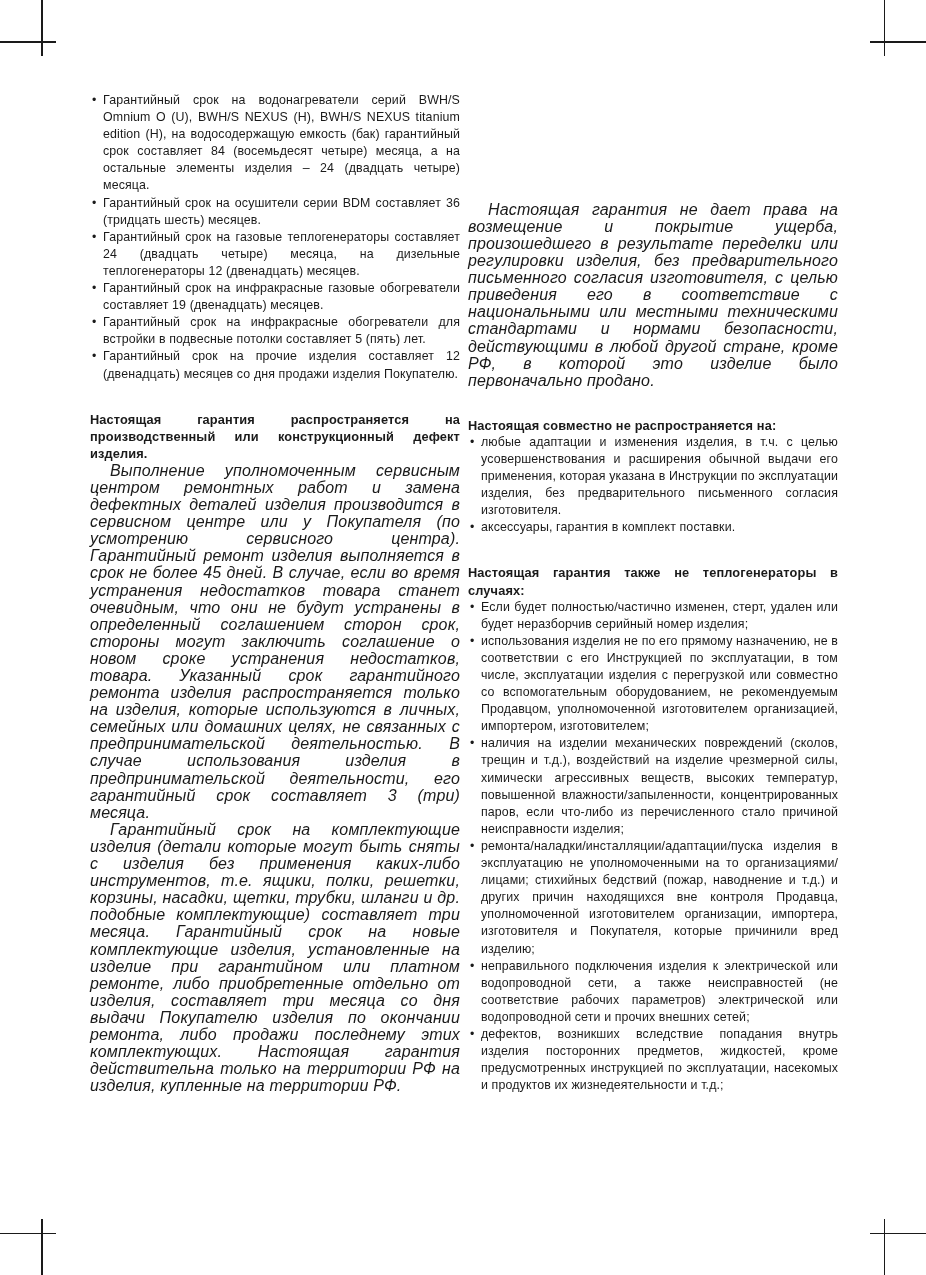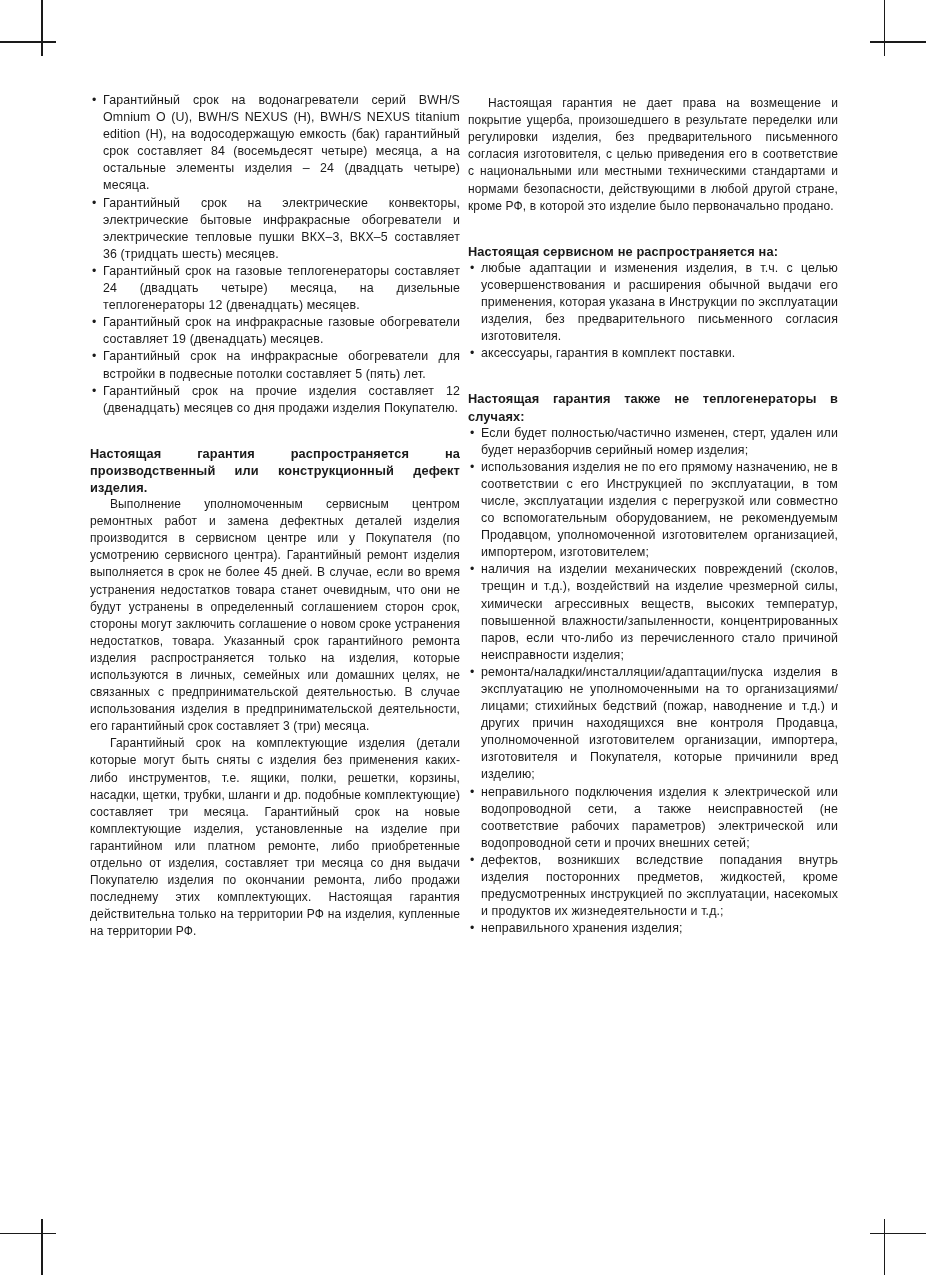--- a/index.html
+++ b/index.html
@@ -33,35 +33,36 @@
   
   .page {
     position: absolute;
     left: 90px;
     top: 92px;
     width: 750px;
   }
   .columns {
     display: flex;
     gap: 8px;
-    align-items: center;
+    align-items: flex-end;
   }
   .col {
     width: 370px;
   }
 
   
   p.para {
     margin: 0;
     text-align: justify;
     text-indent: 20px;
-    font-size: 12px;
+    font-size: 16px;
     line-height: 17.1px;
     letter-spacing: 0.01em;
     hyphens: manual;
+    font-style: italic;
   }
 
   h2.heading {
     margin: 0;
     font-size: 12.8px;
     line-height: 17.1px;
     font-weight: bold;
     text-align: justify;
     text-align-last: left;
     letter-spacing: 0.01em;
@@ -103,21 +104,21 @@
 <div class="crop h crop-br-h"></div>
 <div class="crop v crop-br-v"></div>
 
 <div class="page">
   <div class="columns">
 
     <div class="col">
 
       <ul class="bullets">
         <li>Гарантийный срок на водонагреватели серий BWH/S Omnium O (U), BWH/S NEXUS (H), BWH/S NEXUS titanium edition (H), на водосодержащую емкость (бак) гарантийный срок составляет 84 (восемьдесят четыре) месяца, а на остальные элементы изделия – 24 (двадцать четыре) месяца.</li>
-        <li>Гарантийный срок на электрические конвекторы, электрические бытовые инфракрасные обогреватели и электрические тепловые пушки ВКХ–3, ВКХ–5 составляет 36 (тридцать шесть) месяцев.</li>
+        <li>Гарантийный срок на осушители серии BDM составляет 36 (тридцать шесть) месяцев.</li>
         <li>Гарантийный срок на газовые теплогенераторы составляет 24 (двадцать четыре) месяца, на дизельные теплогенераторы 12 (двенадцать) месяцев.</li>
         <li>Гарантийный срок на инфракрасные газовые обогреватели составляет 19 (двенадцать) месяцев.</li>
         <li>Гарантийный срок на инфракрасные обогреватели для встройки в подвесные потолки составляет 5 (пять) лет.</li>
         <li>Гарантийный срок на прочие изделия составляет 12 (двенадцать) месяцев со дня продажи изделия Покупателю.</li>
       </ul>
 
       <div class="gap-md"></div>
 
       <h2 class="heading tight">Настоящая гарантия распространяется на производственный или конструкционный дефект изделия.</h2>
 
@@ -126,37 +127,36 @@
       <p class="para">Гарантийный срок на комплектующие изделия (детали которые могут быть сняты с изделия без применения каких-либо инструментов, т.е. ящики, полки, решетки, корзины, насадки, щетки, трубки, шланги и др. подобные комплектующие) составляет три месяца. Гарантийный срок на новые комплектующие изделия, установленные на изделие при гарантийном или платном ремонте, либо приобретенные отдельно от изделия, составляет три месяца со дня выдачи Покупателю изделия по окончании ремонта, либо продажи последнему этих комплектующих. Настоящая гарантия действительна только на территории РФ на изделия, купленные на территории РФ.</p>
 
     </div>
 
     <div class="col">
 
       <p class="para">Настоящая гарантия не дает права на возмещение и покрытие ущерба, произошедшего в результате переделки или регулировки изделия, без предварительного письменного согласия изготовителя, с целью приведения его в соответствие с национальными или местными техническими стандартами и нормами безопасности, действующими в любой другой стране, кроме РФ, в которой это изделие было первоначально продано.</p>
 
       <div class="gap-md"></div>
 
-      <h2 class="heading tight">Настоящая сервисном не распространяется на:</h2>
+      <h2 class="heading tight">Настоящая совместно не распространяется на:</h2>
 
       <ul class="bullets">
         <li>любые адаптации и изменения изделия, в т.ч. с целью усовершенствования и расширения обычной выдачи его применения, которая указана в Инструкции по эксплуатации изделия, без предварительного письменного согласия изготовителя.</li>
         <li>аксессуары, гарантия в комплект поставки.</li>
       </ul>
 
       <div class="gap-md"></div>
 
       <h2 class="heading tight">Настоящая гарантия также не теплогенераторы в случаях:</h2>
 
       <ul class="bullets">
         <li>Если будет полностью/частично изменен, стерт, удален или будет неразборчив серийный номер изделия;</li>
         <li>использования изделия не по его прямому назначению, не в соответствии с его Инструкцией по эксплуатации, в том числе, эксплуатации изделия с перегрузкой или совместно со вспомогательным оборудованием, не рекомендуемым Продавцом, уполномоченной изготовителем организацией, импортером, изготовителем;</li>
         <li>наличия на изделии механических повреждений (сколов, трещин и т.д.), воздействий на изделие чрезмерной силы, химически агрессивных веществ, высоких температур, повышенной влажности/запыленности, концентрированных паров, если что-либо из перечисленного стало причиной неисправности изделия;</li>
         <li>ремонта/наладки/инсталляции/адаптации/пуска изделия в эксплуатацию не уполномоченными на то организациями/лицами; стихийных бедствий (пожар, наводнение и т.д.) и других причин находящихся вне контроля Продавца, уполномоченной изготовителем организации, импортера, изготовителя и Покупателя, которые причинили вред изделию;</li>
         <li>неправильного подключения изделия к электрической или водопроводной сети, а также неисправностей (не соответствие рабочих параметров) электрической или водопроводной сети и прочих внешних сетей;</li>
         <li>дефектов, возникших вследствие попадания внутрь изделия посторонних предметов, жидкостей, кроме предусмотренных инструкцией по эксплуатации, насекомых и продуктов их жизнедеятельности и т.д.;</li>
-        <li>неправильного хранения изделия;</li>
       </ul>
 
     </div>
 
   </div>
 </div>
 
 </body></html>

